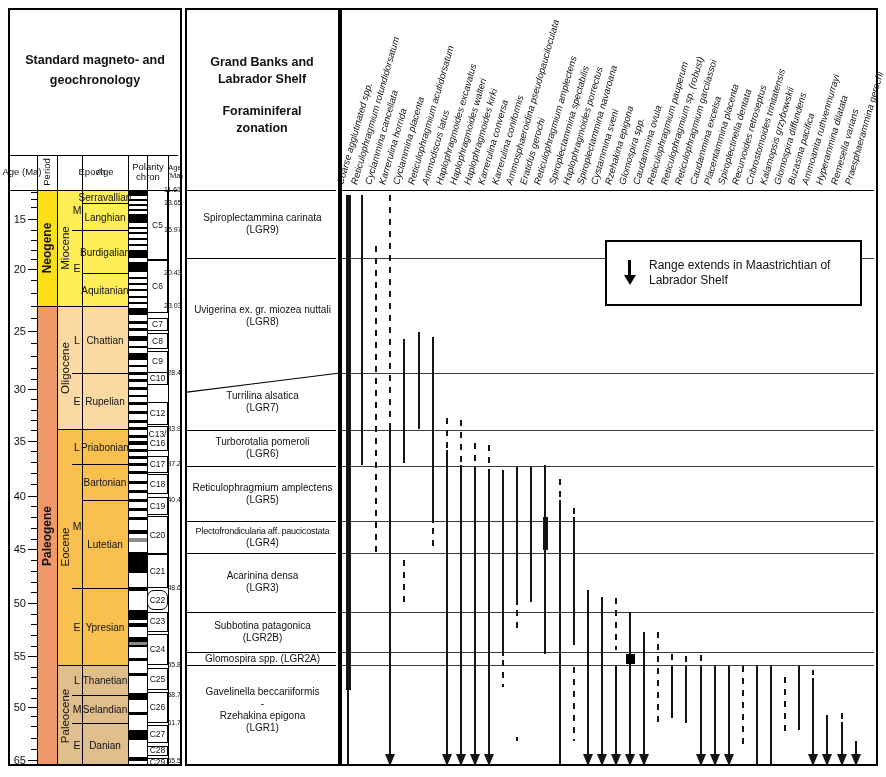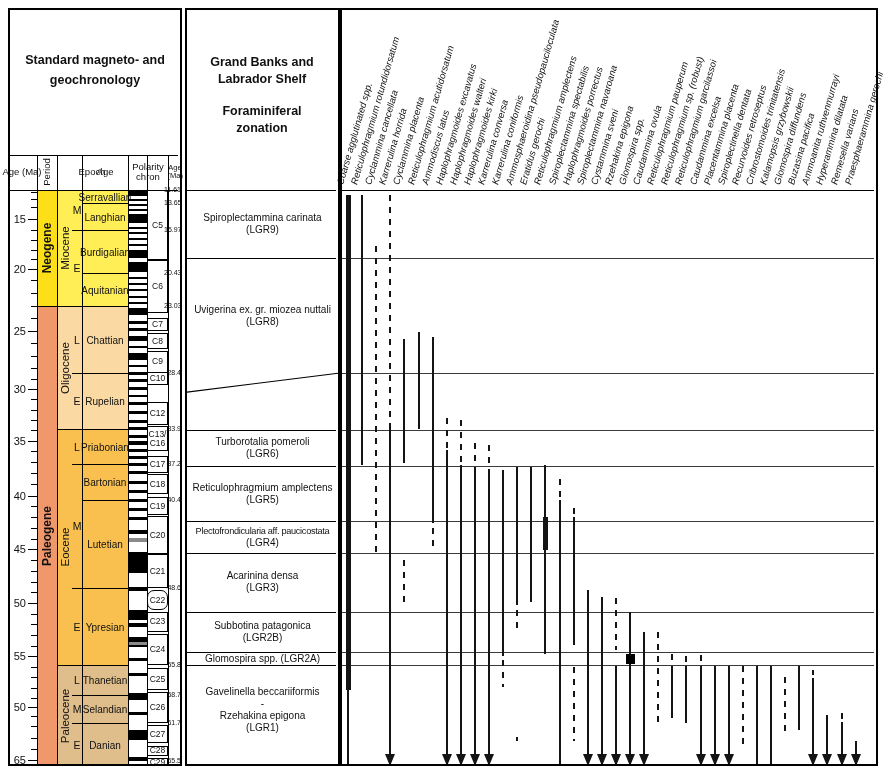--- a/index.html
+++ b/index.html
@@ -338,20 +338,24 @@
       <div class="agev" style="left: 164px; top: 757px;">65.5</div>
       <div class="zone-wrap" style="top: 212.124px;">
         <div class="zone-line">Spiroplectammina carinata</div>
         <div class="zone-line">(LGR9)</div>
       </div>
       <div class="hline" style="left: 185px; top: 258.249px; width: 151px;"></div>
       <div class="zone-wrap" style="top: 303.624px;">
         <div class="zone-line">Uvigerina ex. gr. miozea nuttali</div>
         <div class="zone-line">(LGR8)</div>
       </div>
+      <div class="zone-wrap" style="top: 389.53px;">
+        <div class="zone-line">Turrilina alsatica</div>
+        <div class="zone-line">(LGR7)</div>
+      </div>
       <div class="hline" style="left: 185px; top: 430.061px; width: 151px;"></div>
       <div class="hline" style="left: 185px; top: 430.061px; width: 151px;"></div>
       <div class="zone-wrap" style="top: 436.155px;">
         <div class="zone-line">Turborotalia pomeroli</div>
         <div class="zone-line">(LGR6)</div>
       </div>
       <div class="hline" style="left: 185px; top: 466.25px; width: 151px;"></div>
       <div class="hline" style="left: 185px; top: 466.25px; width: 151px;"></div>
       <div class="zone-wrap" style="top: 481.857px;">
         <div class="zone-line">Reticulophragmium amplectens</div>
@@ -510,14 +514,21 @@
       <div class="arrowhead" style="left: 822.4px; top: 754px;"></div>
       <div class="sp-label" style="left: 839.5px; top: 174px;">Remesella varians</div>
       <div class="seg" style="top: 712.733px; height: 7.46667px; left: 840.5px; width: 2px; background: repeating-linear-gradient(rgb(20, 20, 20) 0px, rgb(20, 20, 20) 6px, transparent 6px, transparent 12px);"></div>
       <div class="seg" style="top: 722.067px; height: 43.9333px; left: 840.5px; width: 2px; background: rgb(20, 20, 20);"></div>
       <div class="arrowhead" style="left: 836.5px; top: 754px;"></div>
       <div class="sp-label" style="left: 853.6px; top: 174px;">Praesphaerammina gerochi</div>
       <div class="seg" style="top: 741.105px; height: 24.8947px; left: 854.6px; width: 2px; background: rgb(20, 20, 20);"></div>
       <div class="arrowhead" style="left: 850.6px; top: 754px;"></div>
     </div>
 
+  <div id="legend">
+    <div class="dn-arrow">
+        <div class="bar"></div>
+        <div class="tri"></div>
+      </div>
+    <div class="txt">Range extends in Maastrichtian of Labrador Shelf</div>
+  </div>
 
 </div>
 
 </body></html>

